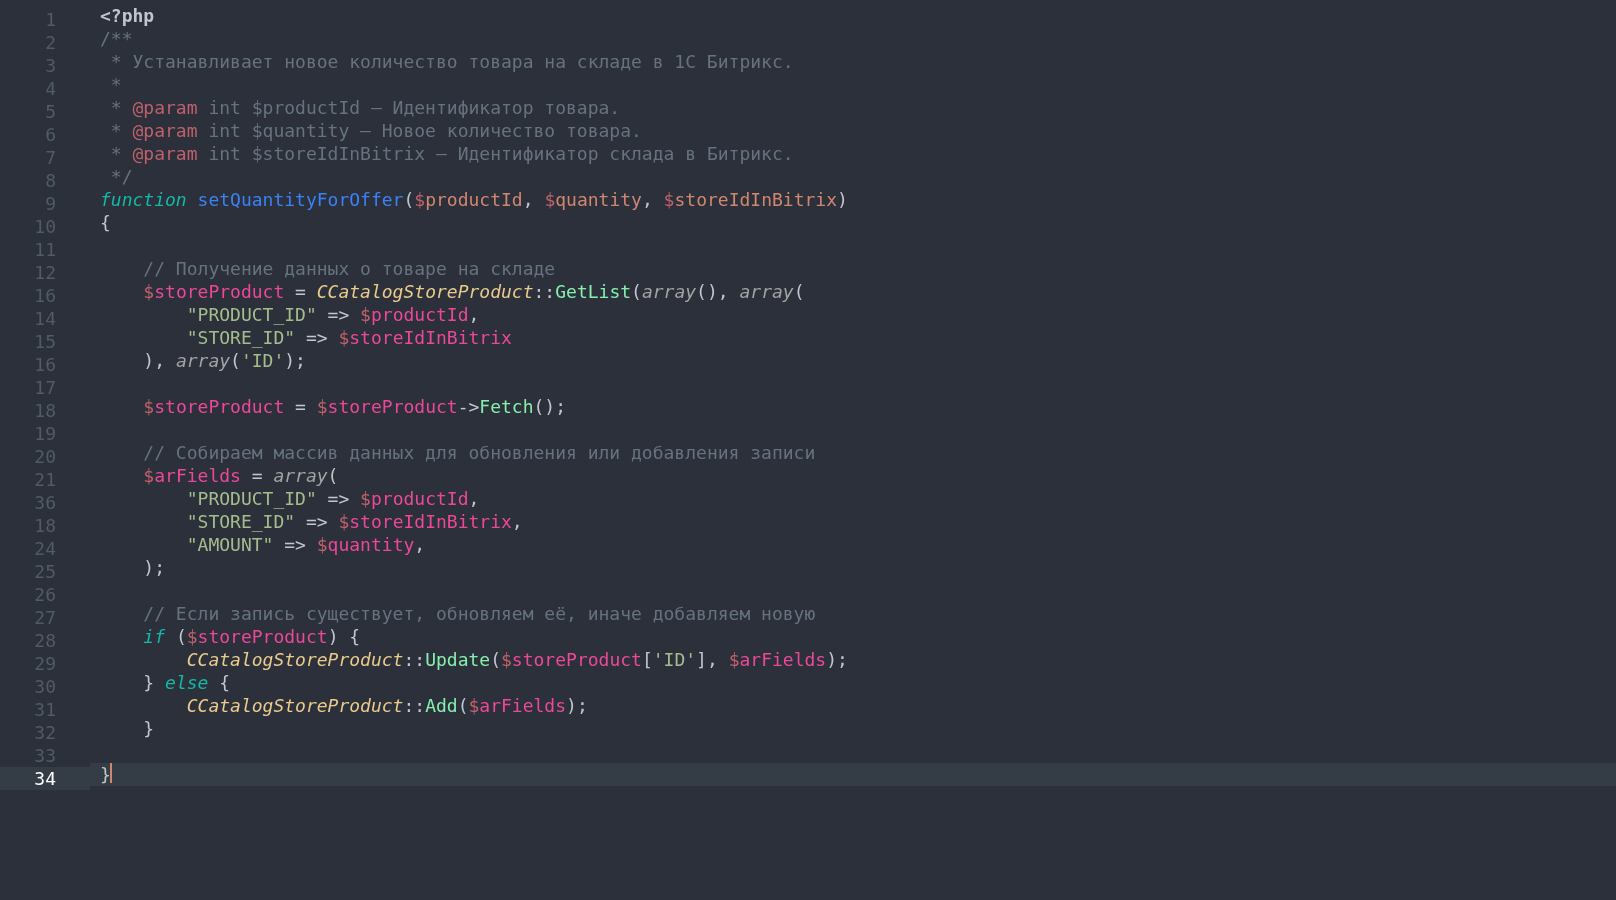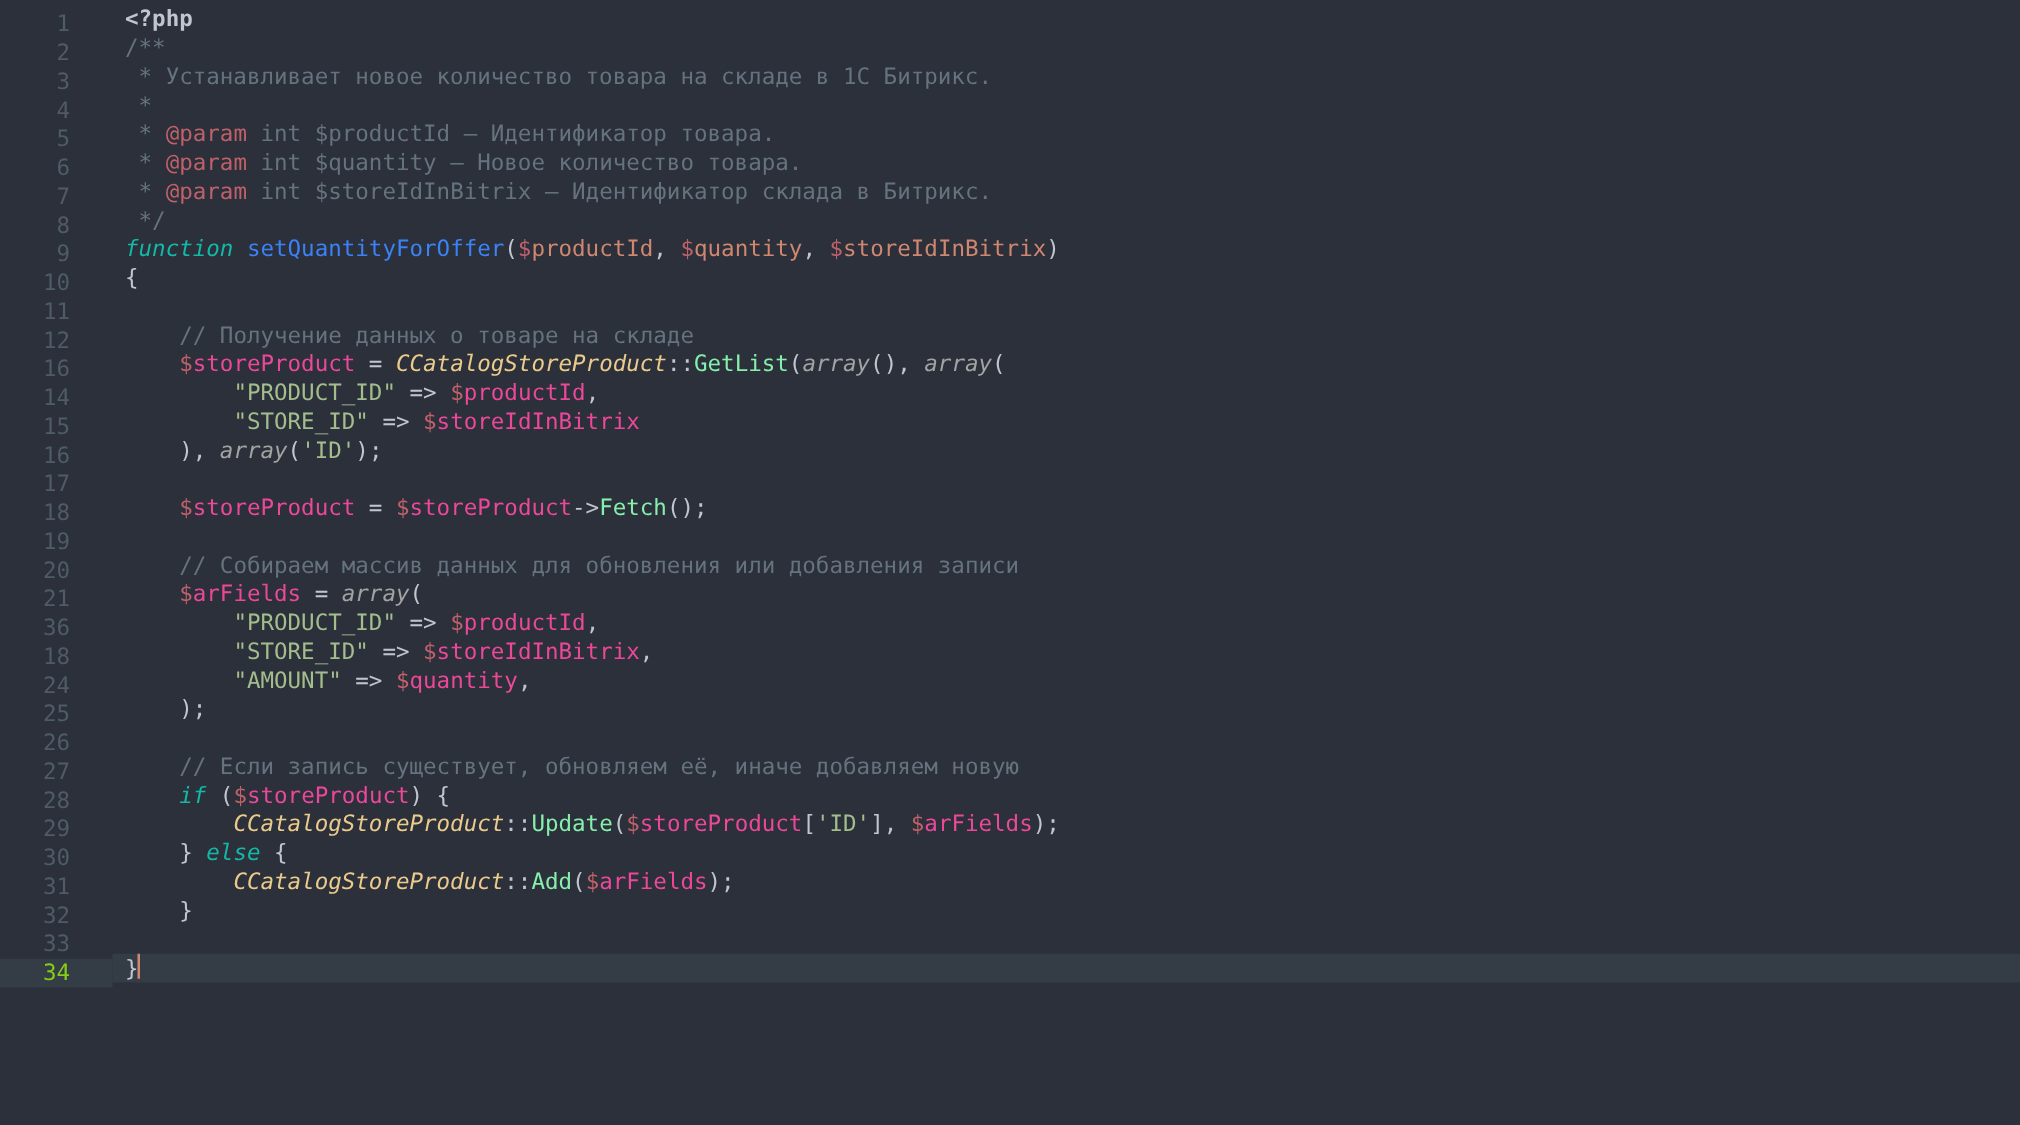--- a/index.html
+++ b/index.html
@@ -26,21 +26,21 @@
     color: #4f5b66;
     user-select: none;
   }
   .gutter .ln {
     padding-right: 34px;
     height: 23px;
     box-sizing: border-box;
   }
   .gutter .ln.active {
     background: #343d46;
-    color: #84cc16;
+    color: #ffffff;
   }
   .code {
     flex: 1;
     padding-top: 4px;
     white-space: pre;
     position: relative;
   }
   .code .line {
     height: 23px;
     padding-left: 10px;

